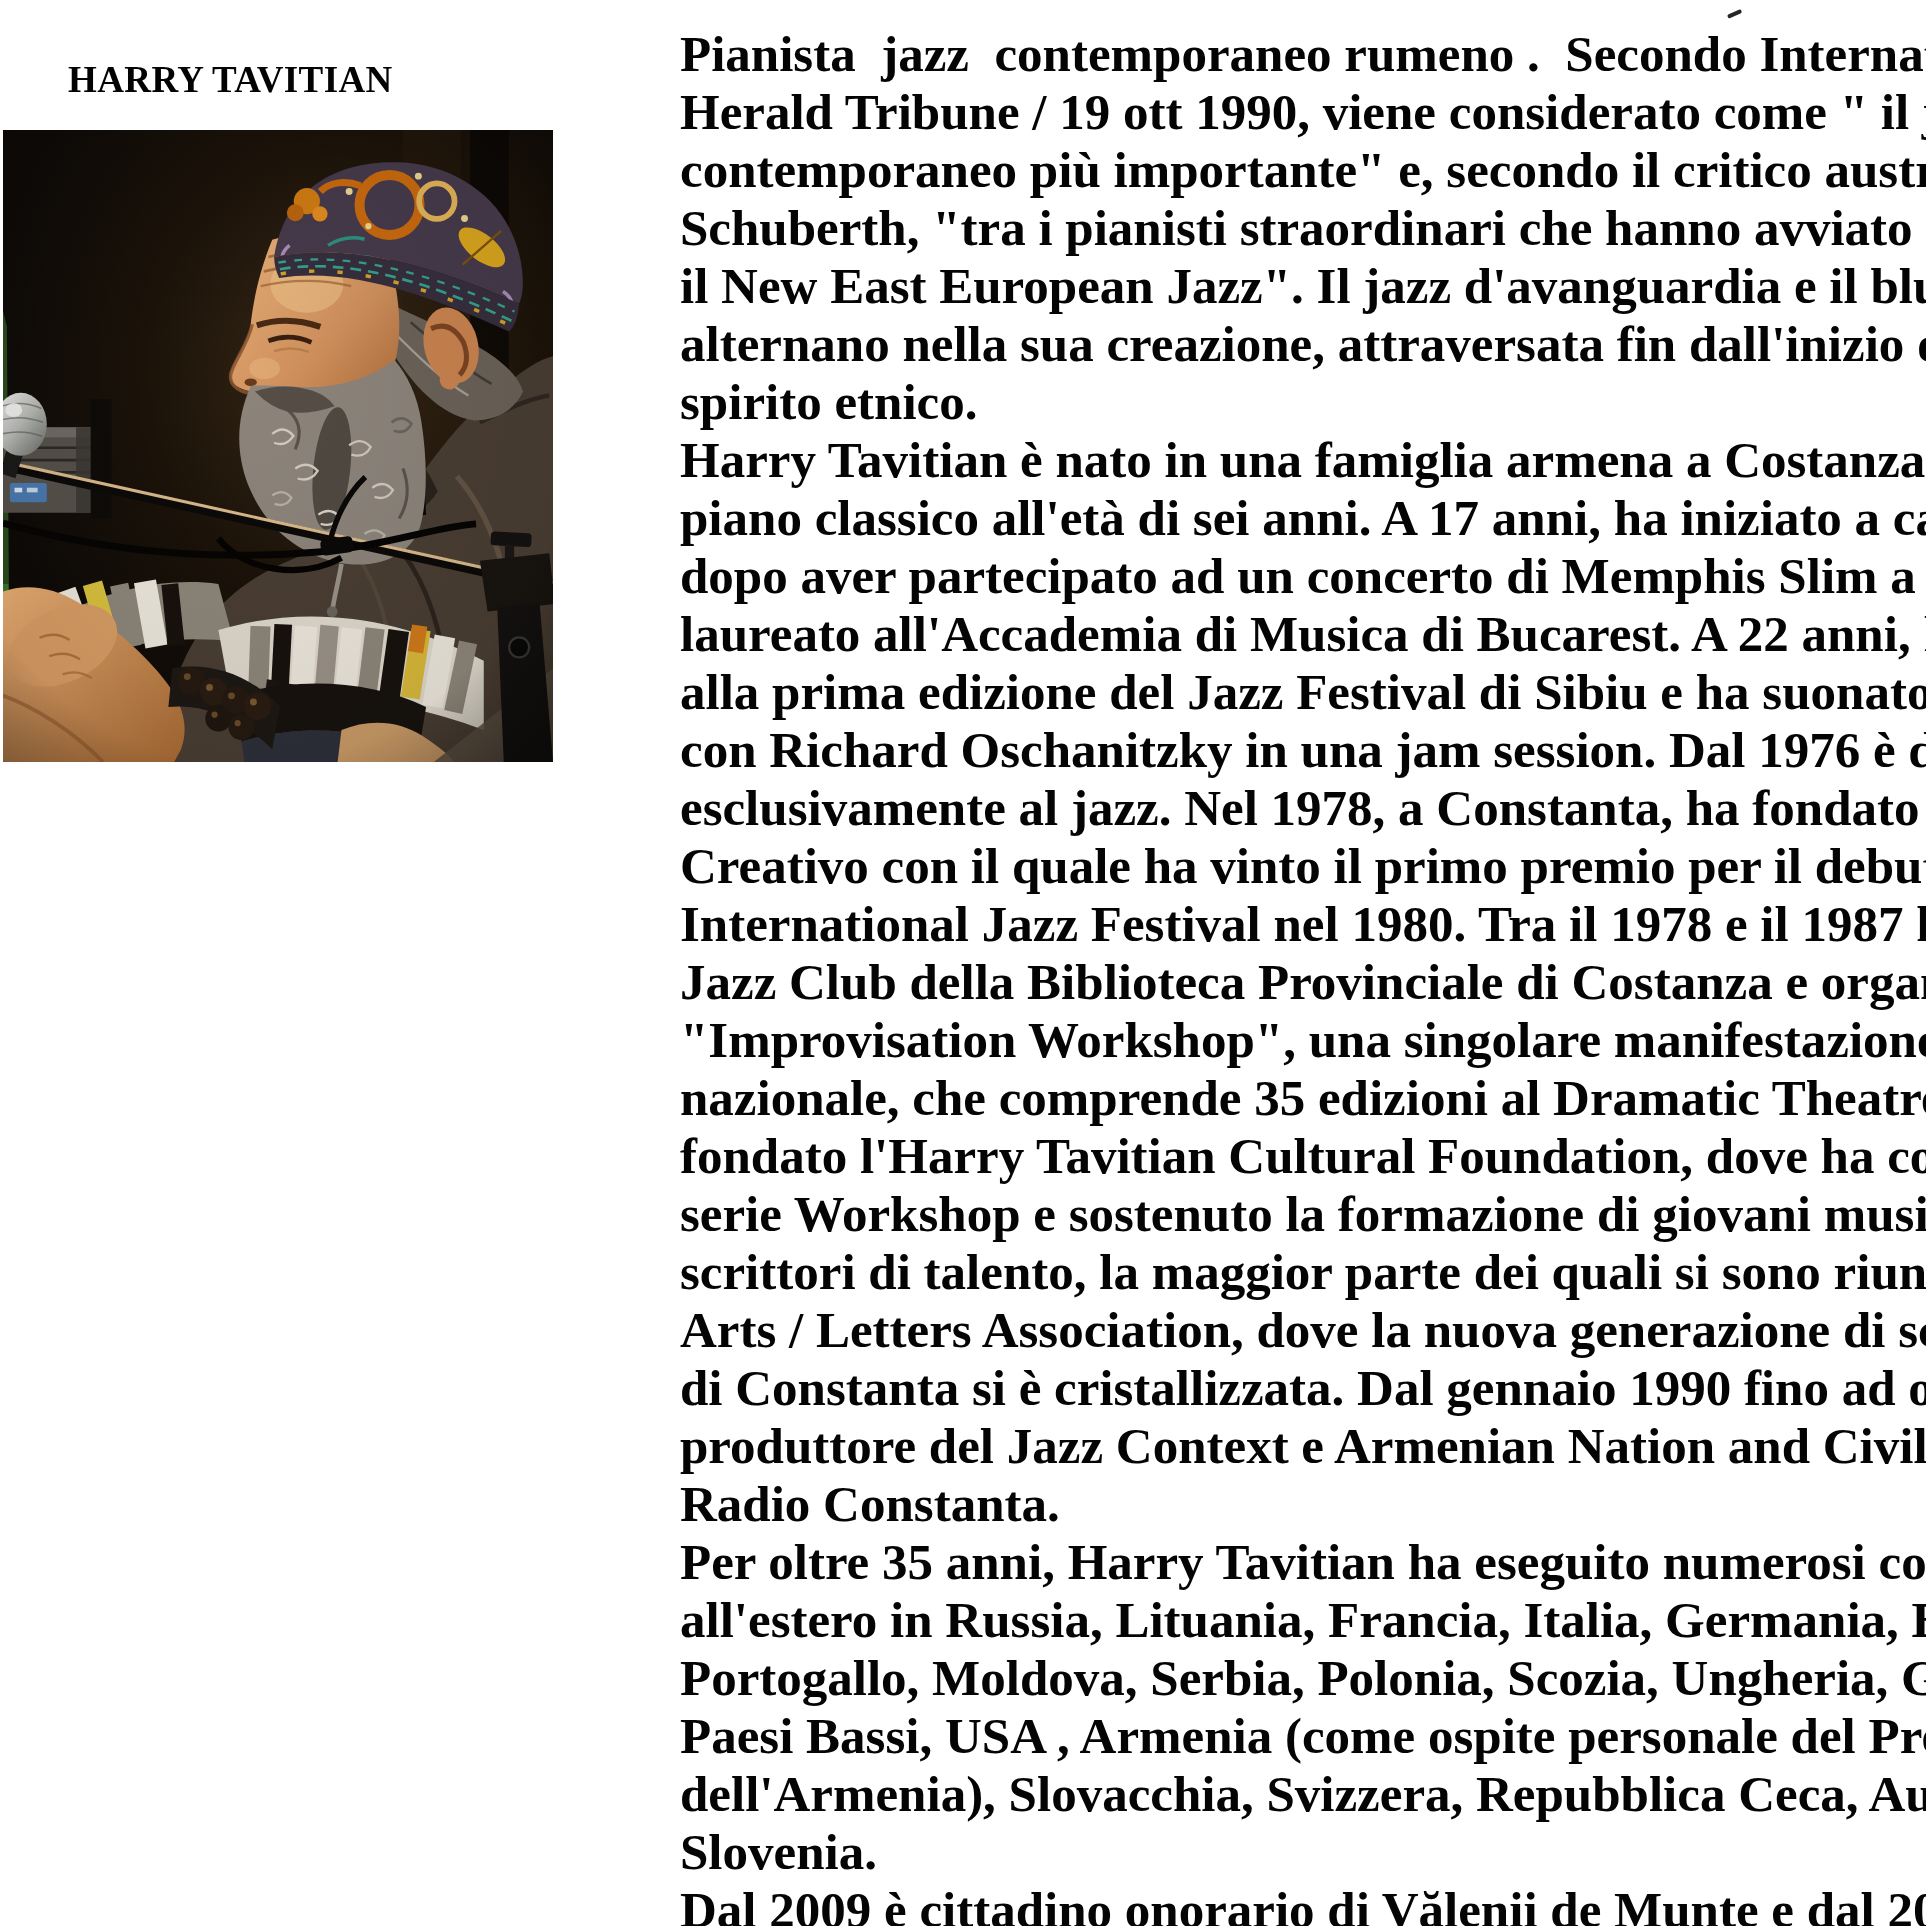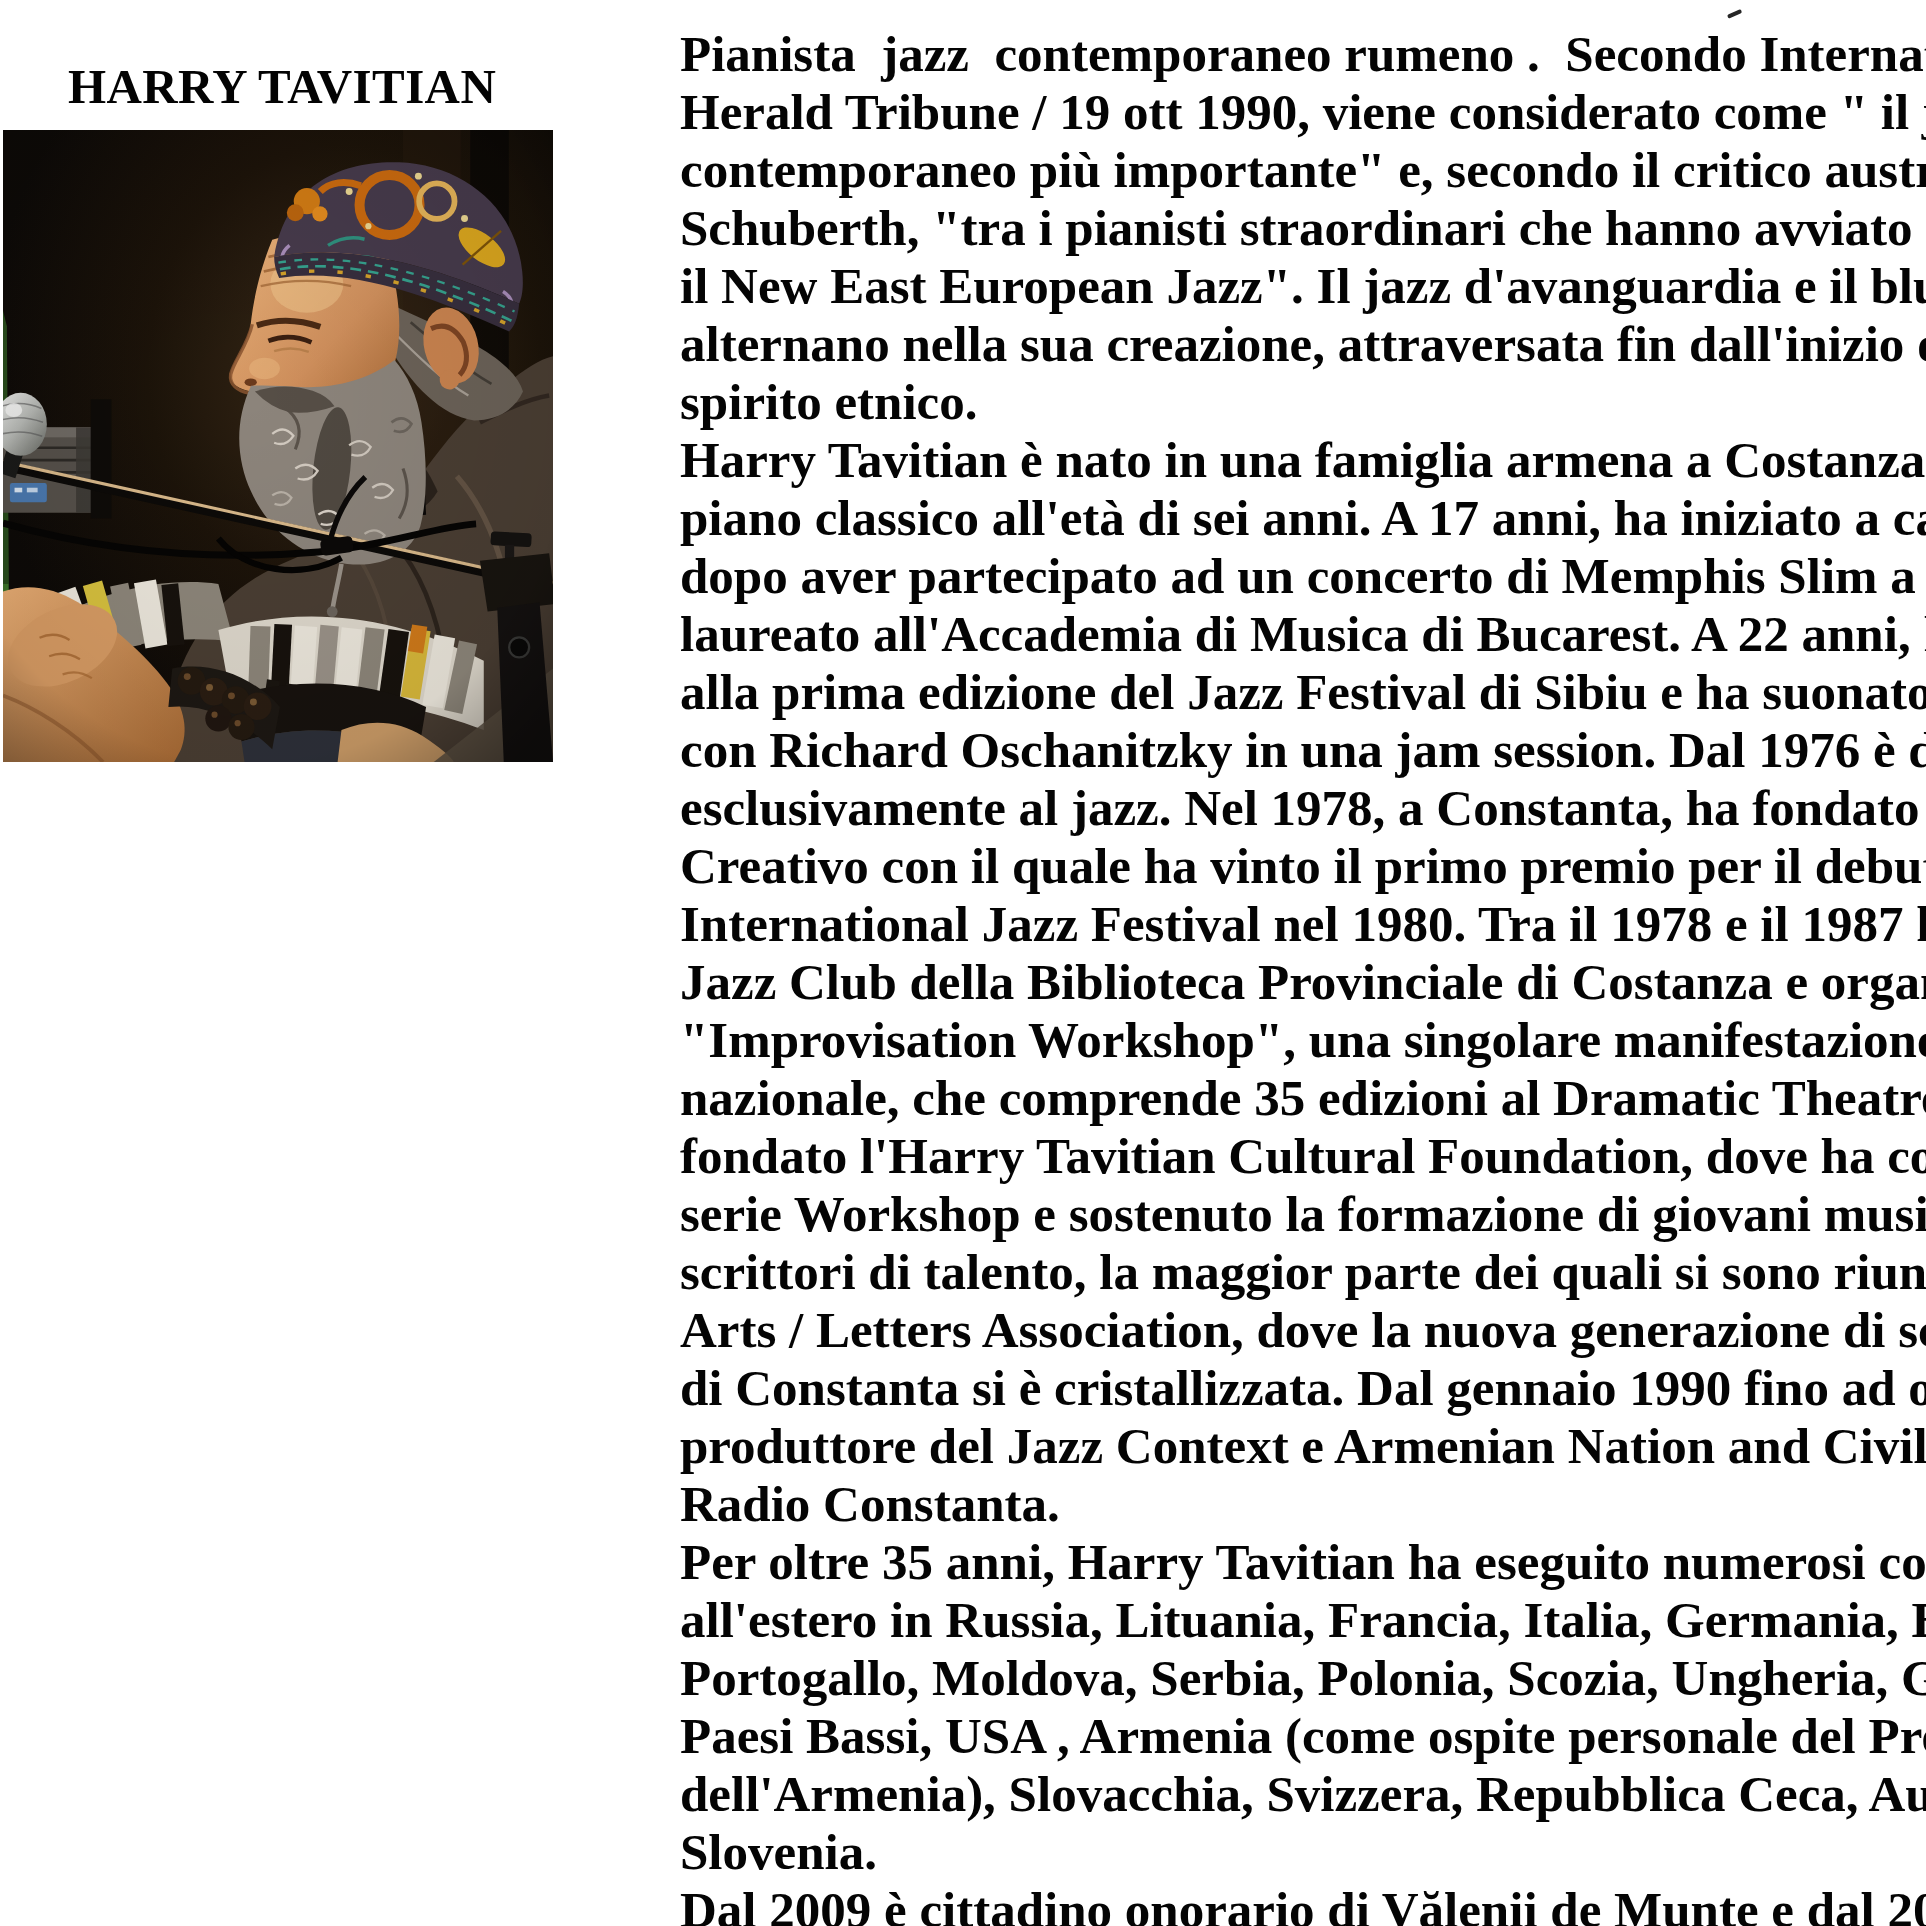--- a/index.html
+++ b/index.html
@@ -5,21 +5,21 @@
   html,body { margin:0; padding:0; }
   body {
     width:2296px; height:2009px;
     background:#ffffff;
     font-family:"Liberation Serif","DejaVu Serif",serif;
   }
   .page { position:relative; width:2296px; height:2009px; overflow:hidden; background:#ffffff; }
 
   .title {
     position:absolute; left:68px; top:58px;
-    font-size:49px; font-weight:700; color:#030303;
+    font-size:37px; font-weight:700; color:#030303;
     white-space:pre; letter-spacing:0.4px;
   }
 
   .photo {
     position:absolute; left:3.1px; top:130px;
     width:550px; height:632px; overflow:hidden;
   }
   .photo svg { display:block; width:100%; height:100%; }
 
   .bio {

